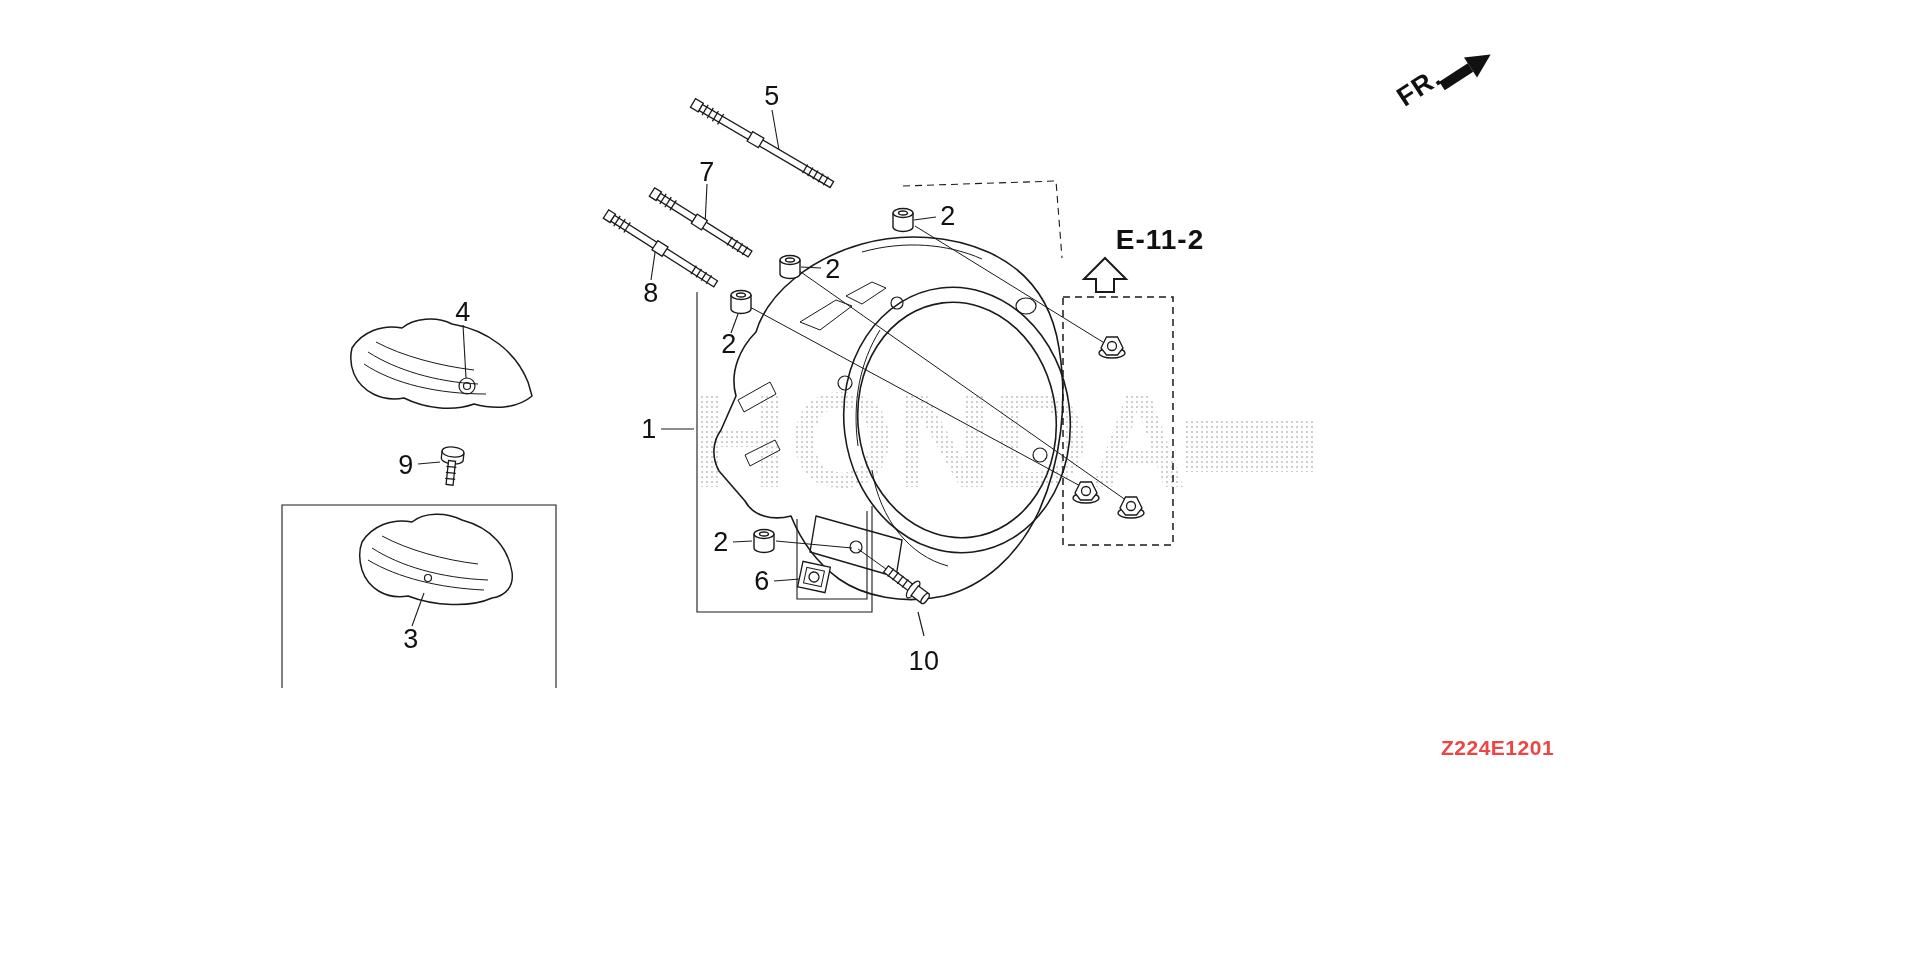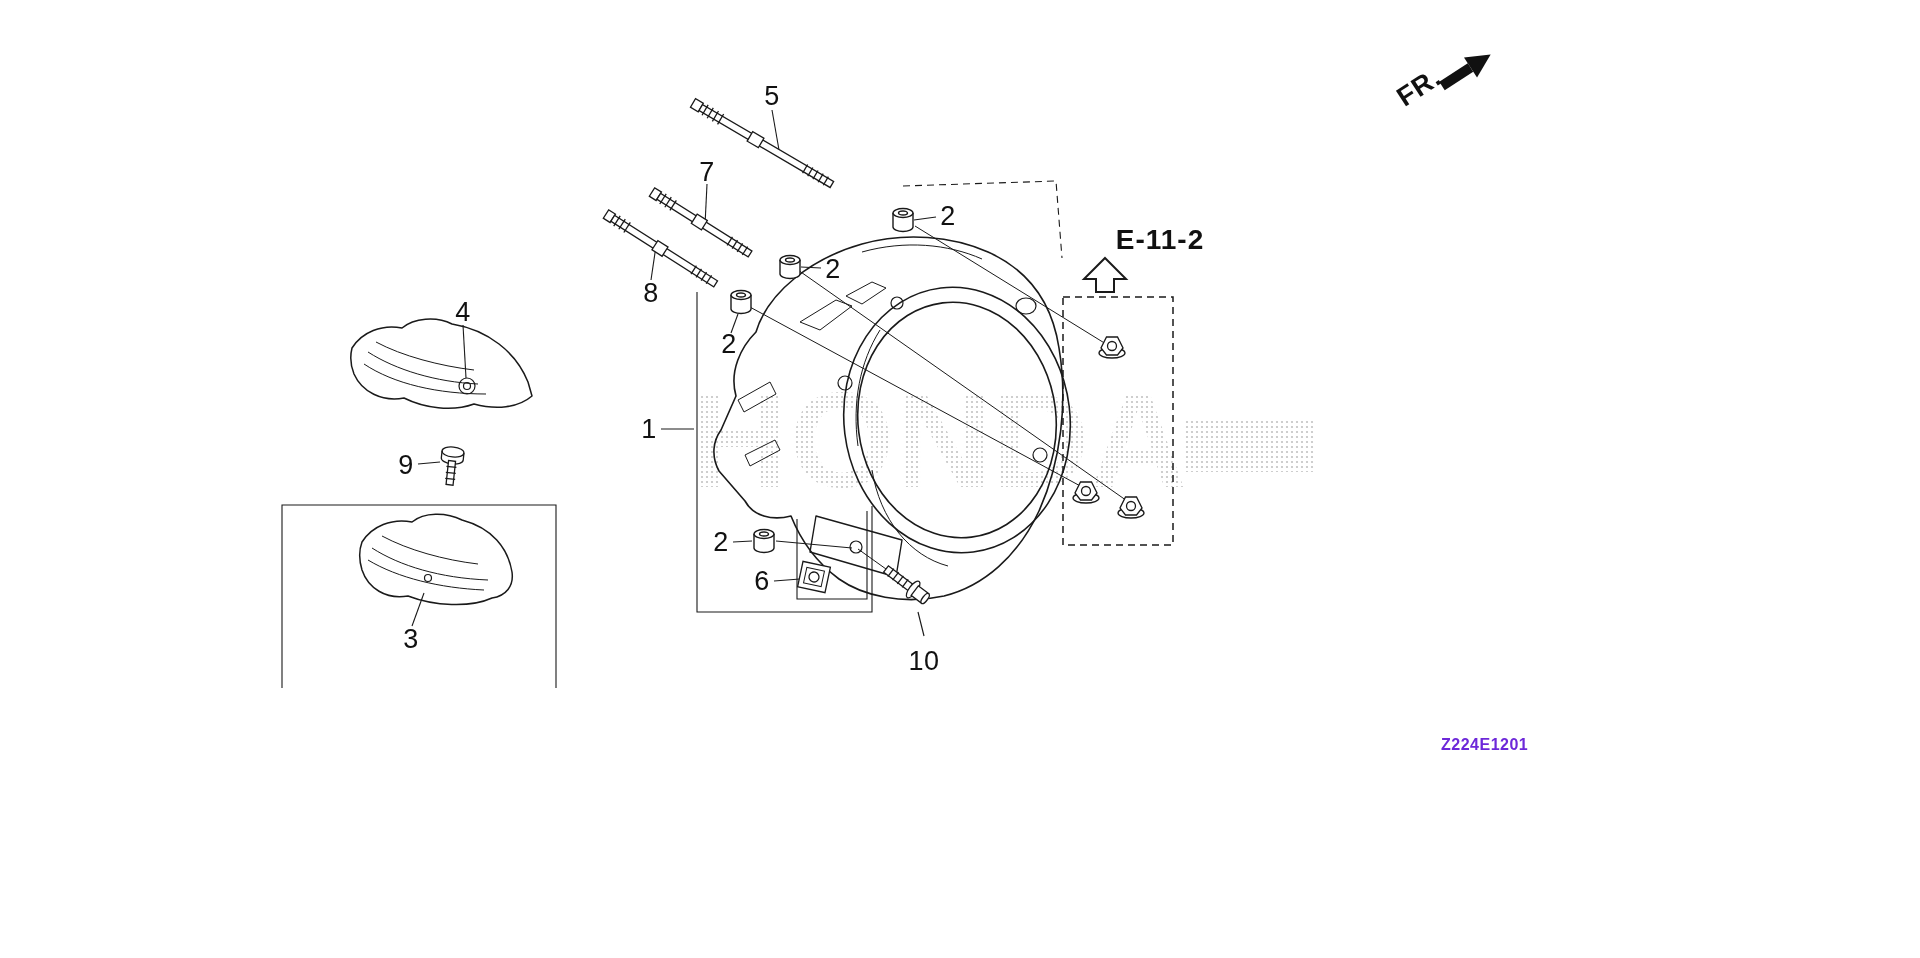--- a/index.html
+++ b/index.html
@@ -49,23 +49,23 @@
     font-weight: 700;
     color: #111;
     transform: rotate(-33deg);
     z-index: 3;
     letter-spacing: 1px;
   }
   .diagram-code {
     position: absolute;
     left: 1441px;
     top: 736px;
-    font-size: 16px;
+    font-size: 21px;
     font-weight: 700;
-    color: #6d28d9;
+    color: #ef4444;
     z-index: 3;
     letter-spacing: 0.5px;
   }
 </style>
 </head>
 <body>
 
 <div class="canvas">
 
   <svg class="drawing-svg" width="1920" height="958" viewBox="0 0 1920 958">

